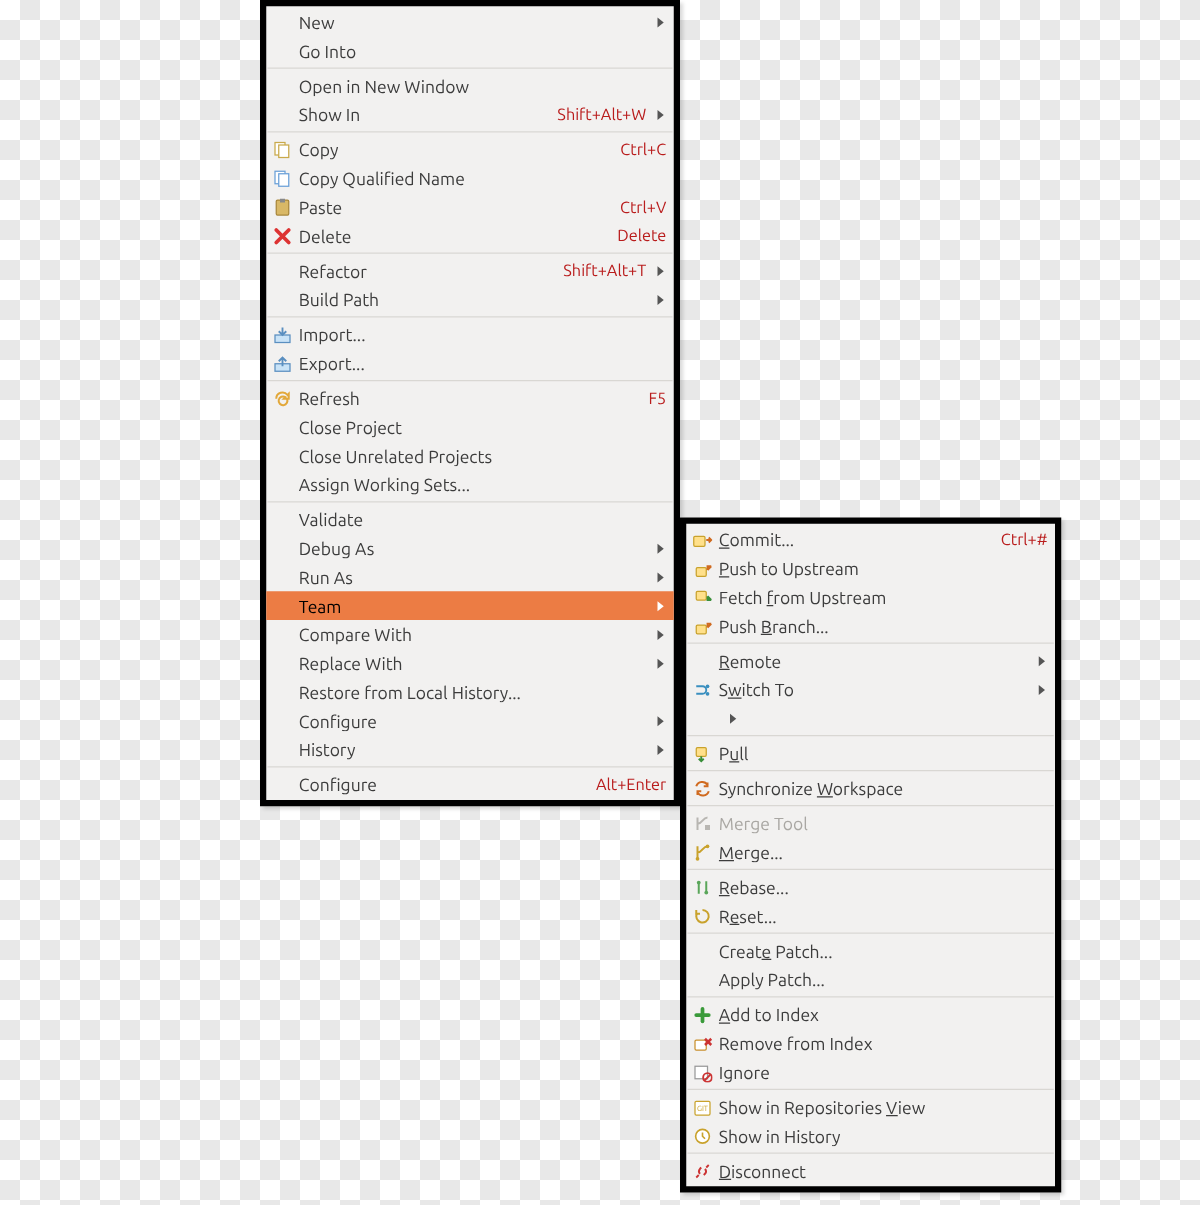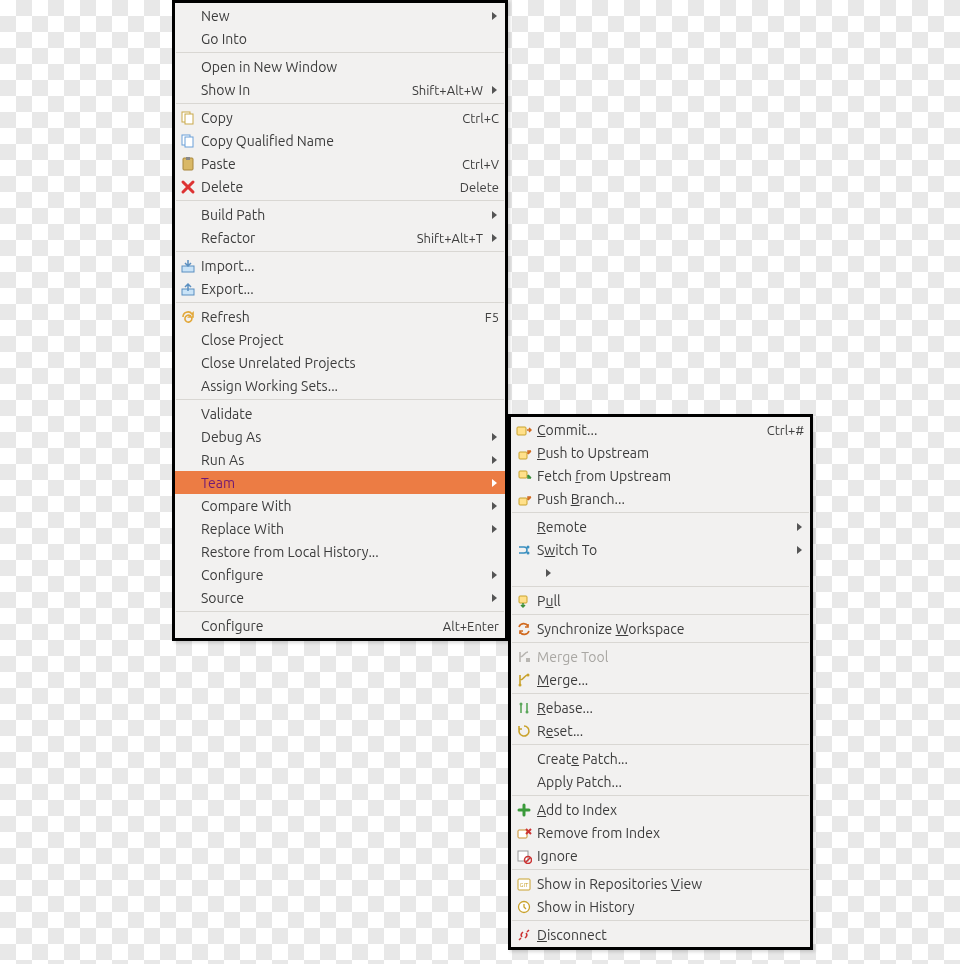--- a/index.html
+++ b/index.html
@@ -16,40 +16,41 @@
       linear-gradient(45deg, transparent 75%, #e8e8e8 75%),
       linear-gradient(-45deg, transparent 75%, #e8e8e8 75%);
     background-size: 32px 32px;
     background-position: 0 0, 0 16px, 16px -16px, -16px 0px;
     background-color: #ffffff;
   }
 
   .menu {
     position: absolute;
     background: #f2f1f0;
-    border: 3px solid #000000;
+    border: 5px solid #000000;
     box-shadow: 2px 2px 3px rgba(0,0,0,0.15);
     box-sizing: border-box;
     padding: 1px 0;
+    margin-left: 36px;
   }
   .menu.main { left: 172px; top: 0px; width: 336px; }
   .menu.sub  { left: 508px; top: 414px; width: 305px; }
 
   .menu-item {
     display: flex;
     align-items: center;
     height: 23px;
     padding: 0 6px 0 4px;
     box-sizing: border-box;
     cursor: default;
     white-space: nowrap;
   }
   .menu-item.selected {
     background: #ec7c44;
-    color: #701a75;
+    color: #000000;
   }
   .menu-item.disabled { color: #a9a7a3; align-items: center; }
 
   .menu-sep {
     height: 1px;
     margin: 2px 1px;
     background: #d9d7d3;
   }
 
   .mi-icon {
@@ -64,21 +65,21 @@
   .mi-icon svg { display: block; }
 
   .mi-label {
     flex: 1 1 auto;
     overflow: hidden;
   }
   .mi-label .ul { text-decoration: underline; }
 
   .mi-accel {
     flex: 0 0 auto;
-    color: #404040;
+    color: #b91c1c;
     font-size: 13px;
     margin-left: 12px;
   }
 
   .mi-arrow {
     flex: 0 0 auto;
     width: 10px;
     height: 10px;
     display: flex;
     align-items: center;
@@ -157,33 +158,33 @@
           <line x1="3" y1="3" x2="13" y2="13" stroke="#d33" stroke-width="3" stroke-linecap="round"></line>
           <line x1="13" y1="3" x2="3" y2="13" stroke="#d33" stroke-width="3" stroke-linecap="round"></line>
         </svg>
       </span>
       <span class="mi-label">Delete</span>
       <span class="mi-accel">Delete</span>
     </div>
     <div class="menu-sep"></div>
     <div class="menu-item">
       <span class="mi-icon"></span>
-      <span class="mi-label">Build Path</span>
-      <span class="mi-arrow">
-        <span class="tri"></span>
-      </span>
-    </div>
-    <div class="menu-item">
-      <span class="mi-icon"></span>
       <span class="mi-label">Refactor</span>
       <span class="mi-accel">Shift+Alt+T</span>
       <span class="mi-arrow">
         <span class="tri"></span>
       </span>
     </div>
+    <div class="menu-item">
+      <span class="mi-icon"></span>
+      <span class="mi-label">Build Path</span>
+      <span class="mi-arrow">
+        <span class="tri"></span>
+      </span>
+    </div>
     <div class="menu-sep"></div>
     <div class="menu-item">
       <span class="mi-icon">
         <svg width="16" height="16" viewBox="0 0 16 16">
           <rect x="2" y="8" width="12" height="6" fill="#c9e3f7" stroke="#5a8fc0"></rect>
           <path d="M8 2v5M5 5l3 3 3-3" fill="none" stroke="#5a8fc0" stroke-width="1.5"></path>
         </svg>
       </span>
       <span class="mi-label">Import...</span>
     </div>
@@ -264,21 +265,21 @@
     </div>
     <div class="menu-item">
       <span class="mi-icon"></span>
       <span class="mi-label">Configure</span>
       <span class="mi-arrow">
         <span class="tri"></span>
       </span>
     </div>
     <div class="menu-item">
       <span class="mi-icon"></span>
-      <span class="mi-label">Source</span>
+      <span class="mi-label">History</span>
       <span class="mi-arrow">
         <span class="tri"></span>
       </span>
     </div>
     <div class="menu-sep"></div>
     <div class="menu-item">
       <span class="mi-icon"></span>
       <span class="mi-label">Configure</span>
       <span class="mi-accel">Alt+Enter</span>
     </div>

